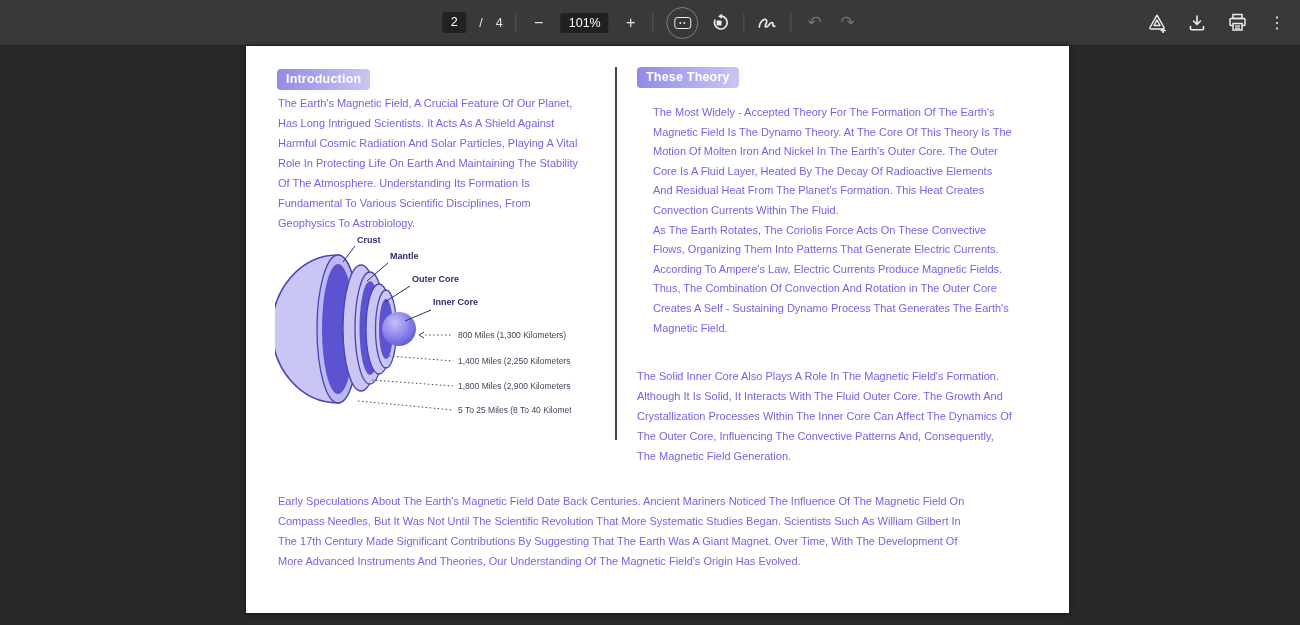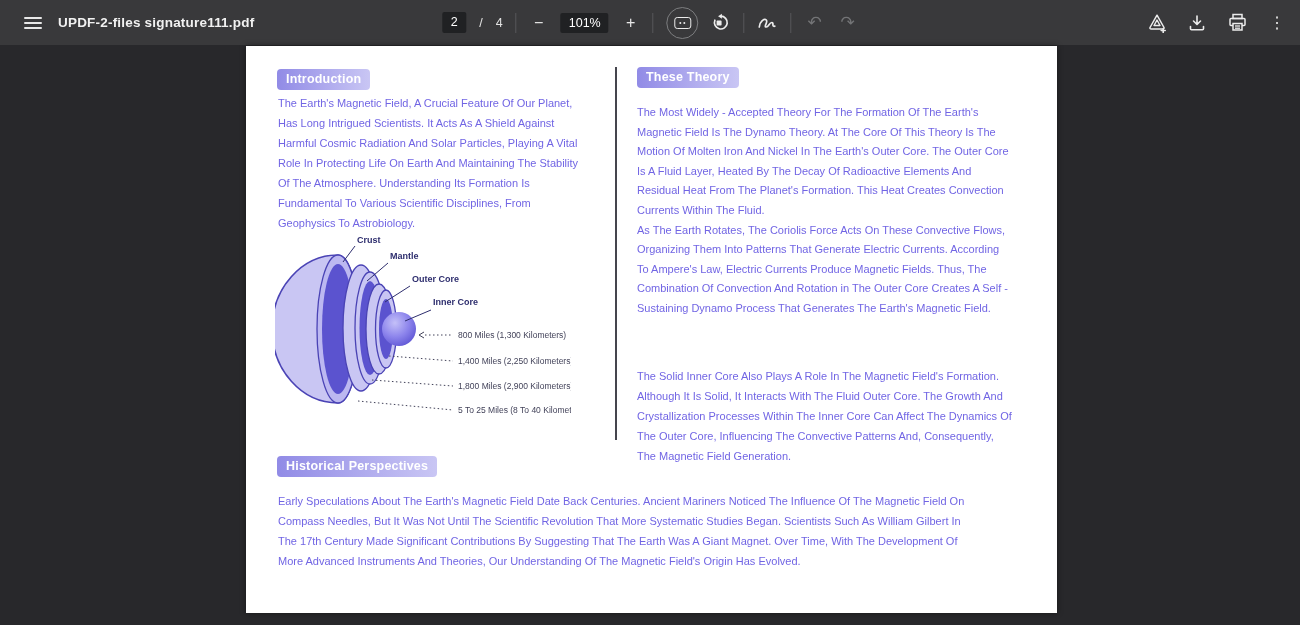--- a/index.html
+++ b/index.html
@@ -40,50 +40,42 @@
   .disabled-btn{color:#737476 !important;cursor:default;}
   .undo-redo{font-size:17px;width:20px;height:22px;line-height:22px;}
   .tb-right{position:absolute;right:10px;top:0;height:45px;display:flex;align-items:center;gap:14px;}
   .tb-right .tb-btn{width:26px;height:26px;}
   .more-dots{font-size:16px;color:#e8e8e8;letter-spacing:0;}
   svg.icon{display:block;}
 
   
   .pdf-page{
     position:absolute;left:246px;top:46px;width:811px;height:567px;
-    background:#ffffff;box-shadow:0 0 6px rgba(0,0,0,.45);
+    background:#ffffff;box-shadow:0 0 6px rgba(0,0,0,.45);padding-left:12px;
   }
   .pill{
     position:absolute;display:inline-block;
     background:linear-gradient(90deg,#918be6,#c9c6f4);
     color:#fff;font-size:12.5px;font-weight:700;letter-spacing:.2px;
     padding:3px 9px 4px;border-radius:4px;white-space:nowrap;
   }
   .body-text{
     position:absolute;color:#7165e4;font-size:11px;line-height:20px;
     text-align:left;
   }
   .col-divider{
     position:absolute;left:369px;top:21px;width:1.5px;height:373px;background:#45454e;
   }
-  .dynamo-p{margin:0 0 0 0;line-height:19.6px;}
+  .dynamo-p{margin:0 0 0 16px;line-height:19.6px;}
   .diagram{position:absolute;left:29px;top:182px;}
 </style>
 </head>
 <body>
 
 <div class="toolbar">
-  <div class="tb-left">
-    <div class="hamburger">
-        <span></span>
-        <span></span>
-        <span></span>
-      </div>
-    <div class="doc-title">UPDF-2-files signature111.pdf</div>
-  </div>
 
   <div class="tb-center">
     <span class="dark-box page-input">2</span>
     <span class="page-total">/</span>
     <span class="page-total">4</span>
     <span class="tb-sep"></span>
     <button class="tb-btn zoom-minus">−</button>
     <span class="dark-box zoom-box">101%</span>
     <button class="tb-btn zoom-plus">+</button>
     <span class="tb-sep"></span>
@@ -191,16 +183,15 @@
   <div class="col-divider"></div>
 
   <div class="pill" style="left:391px;top:21px;">These Theory</div>
   <div class="body-text" style="left:391px;top:57px;width:376px;">
     <p class="dynamo-p">The Most Widely - Accepted Theory For The Formation Of The Earth's Magnetic Field Is The Dynamo Theory. At The Core Of This Theory Is The Motion Of Molten Iron And Nickel In The Earth's Outer Core. The Outer Core Is A Fluid Layer, Heated By The Decay Of Radioactive Elements And Residual Heat From The Planet's Formation. This Heat Creates Convection Currents Within The Fluid.</p>
     <p class="dynamo-p">As The Earth Rotates, The Coriolis Force Acts On These Convective Flows, Organizing Them Into Patterns That Generate Electric Currents. According To Ampere's Law, Electric Currents Produce Magnetic Fields. Thus, The Combination Of Convection And Rotation in The Outer Core Creates A Self - Sustaining Dynamo Process That Generates The Earth's Magnetic Field.</p>
   </div>
 
   <div class="body-text" style="left:391px;top:320px;width:376px;">The Solid Inner Core Also Plays A Role In The Magnetic Field's Formation. Although It Is Solid, It Interacts With The Fluid Outer Core. The Growth And Crystallization Processes Within The Inner Core Can Affect The Dynamics Of The Outer Core, Influencing The Convective Patterns And, Consequently, The Magnetic Field Generation.</div>
 
-  <div class="pill" style="left:31px;top:410px;">Historical Perspectives</div>
   <div class="body-text" style="left:32px;top:445px;width:690px;">Early Speculations About The Earth's Magnetic Field Date Back Centuries. Ancient Mariners Noticed The Influence Of The Magnetic Field On Compass Needles, But It Was Not Until The Scientific Revolution That More Systematic Studies Began. Scientists Such As William Gilbert In The 17th Century Made Significant Contributions By Suggesting That The Earth Was A Giant Magnet. Over Time, With The Development Of More Advanced Instruments And Theories, Our Understanding Of The Magnetic Field's Origin Has Evolved.</div>
 
 </div>
 
 </body></html>

